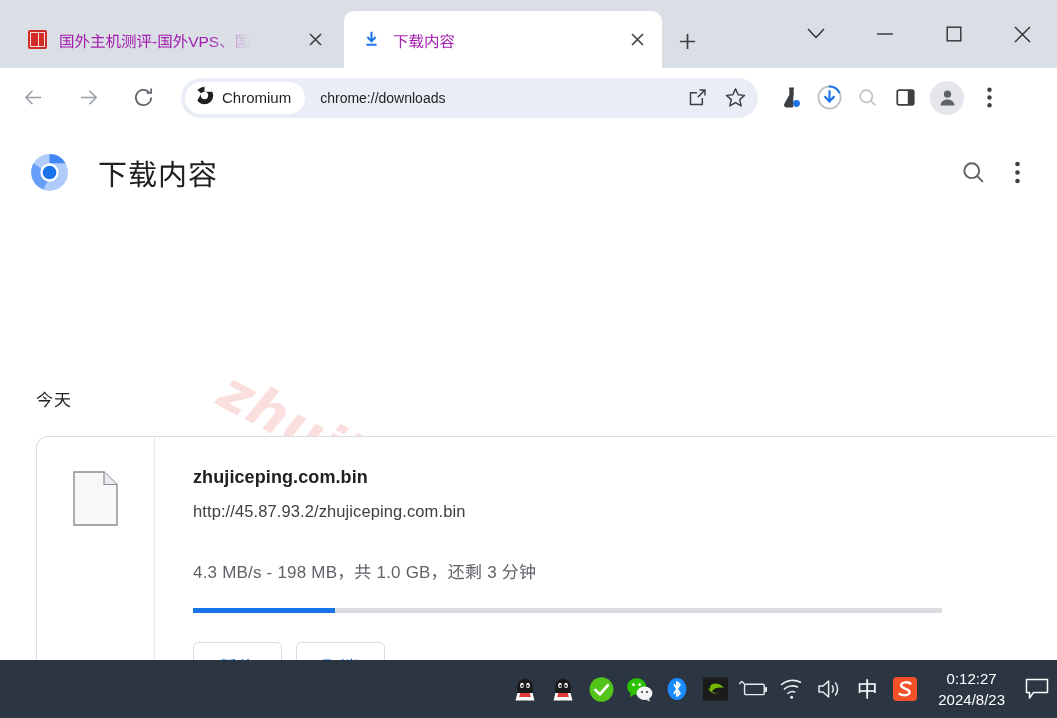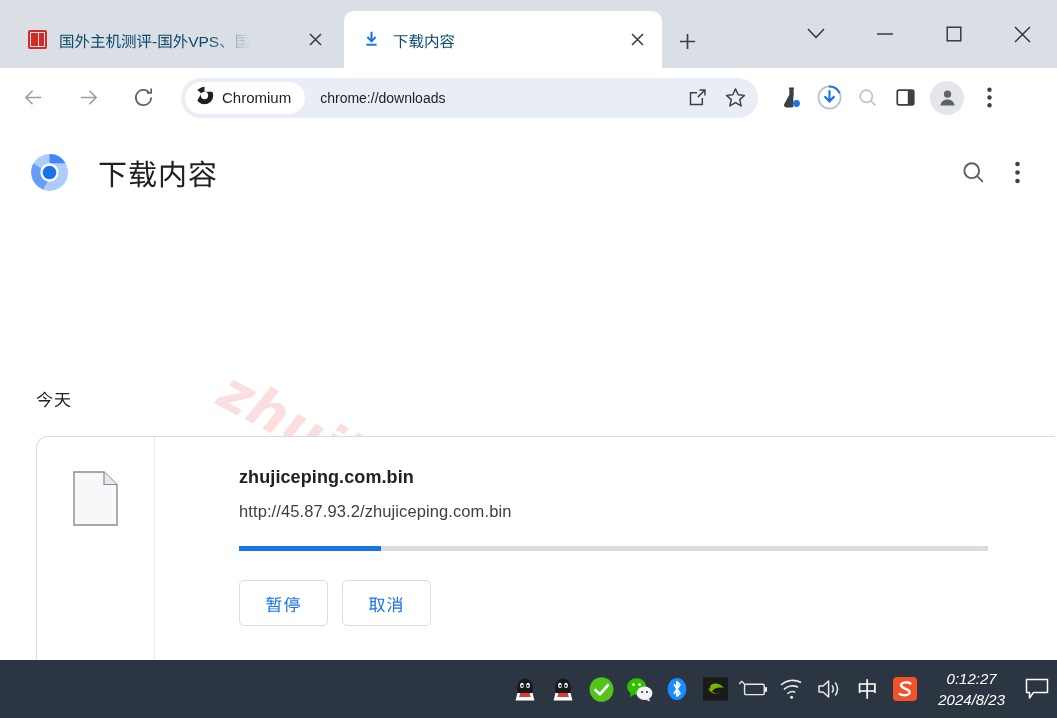--- a/index.html
+++ b/index.html
@@ -48,21 +48,21 @@
     border: 1.2px solid rgba(255,255,255,.85);
   }
   .favicon-seal::after {
     content: "";
     position: absolute; left: 50%; top: 2px; bottom: 2px;
     width: 1.2px; background: rgba(255,255,255,.85);
   }
   .tab-title {
     margin-left: 12px;
     font-size: 15.5px;
-    color: #0c4a6e;
+    color: #a21caf;
     white-space: nowrap;
     overflow: hidden;
     letter-spacing: 0;
   }
   .tab-title-inactive {
     -webkit-mask-image: linear-gradient(to right, #000 78%, transparent 100%);
     mask-image: linear-gradient(to right, #000 78%, transparent 100%);
   }
   .tab-close {
     position: absolute; right: 12px; top: 50%;
@@ -208,21 +208,20 @@
   
   #download-card {
     position: absolute; left: 36px; top: 309px;
     width: 1019px; height: 269px;
     background: #ffffff;
     border: 1px solid #dadce0;
     border-right: none;
     border-radius: 12px 0 0 12px;
     box-sizing: border-box;
     display: flex;
-    gap: 46px;
   }
   #card-icon-col {
     width: 118px; flex: 0 0 118px;
     border-right: 1px solid #e8eaed;
     display: flex; justify-content: center;
     padding-top: 34px;
     box-sizing: border-box;
   }
   #file-icon {
     width: 45px; height: 55px;
@@ -296,21 +295,20 @@
     cursor: pointer;
     flex: 0 0 auto;
   }
   #tray-clock {
     margin-left: 14px; margin-right: 12px;
     color: #ffffff;
     font-size: 15px;
     line-height: 21px;
     text-align: center;
     cursor: pointer;
-    font-style: italic;
   }
   #tray-notification {
     width: 40px; height: 58px;
     display: flex; align-items: center; justify-content: center;
     color: #ffffff; cursor: pointer;
   }
   .ime-glyph {
     color: #ffffff;
     font-size: 21px;
     line-height: 1;
@@ -506,20 +504,21 @@
       <span id="file-icon">
         <svg width="45" height="55" viewBox="0 0 45 55" aria-hidden="true">
           <path d="M1 1 L31 1 L44 13.5 L44 54 L1 54 Z" fill="#f7f8f9" stroke="#8a8d91" stroke-width="1.4" stroke-linejoin="miter"></path>
           <path d="M31 1 L31 13.5 L44 13.5" fill="#e8eaed" stroke="#8a8d91" stroke-width="1.2"></path>
         </svg>
       </span>
     </div>
     <div id="card-body">
       <div id="file-name">zhujiceping.com.bin</div>
       <div id="file-url">http://45.87.93.2/zhujiceping.com.bin</div>
+      <div id="progress-status">4.3 MB/s - 198 MB，共 1.0 GB，还剩 3 分钟</div>
       <div id="progress-track">
         <div id="progress-fill" style="width: 19%; background: rgb(26, 115, 232);"></div>
       </div>
       <div id="card-buttons">
         <button class="card-btn">暂停</button>
         <button class="card-btn">取消</button>
       </div>
     </div>
   </div>
 </div>

